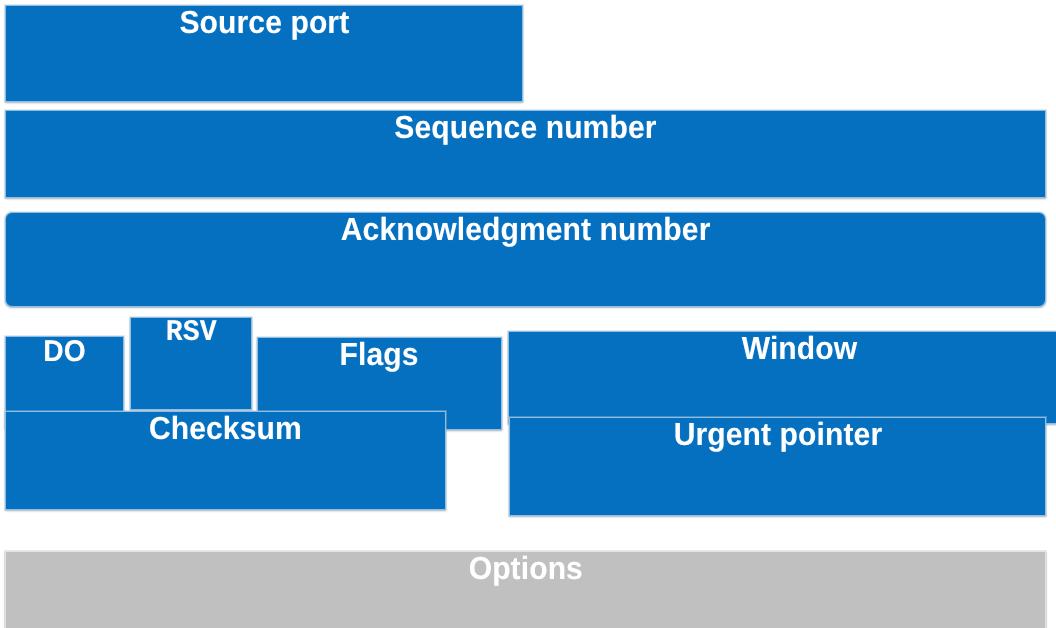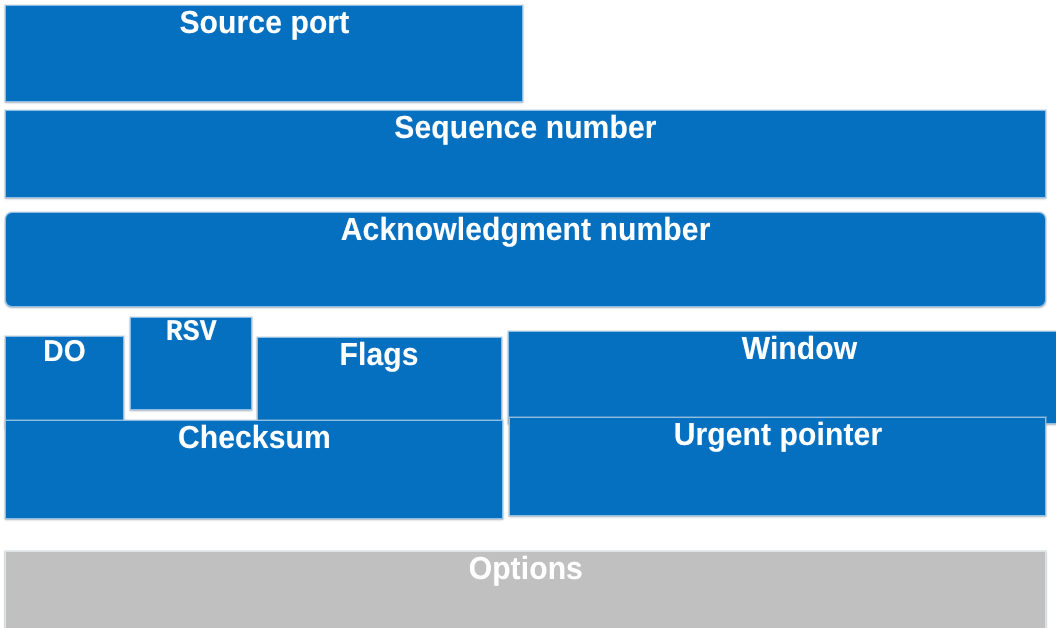--- a/index.html
+++ b/index.html
@@ -82,21 +82,21 @@
   </div>
 
   <div class="cell blue" style="left:257px; top:317px; width:245px; height:93px;margin-top:20px;">
     <span class="cell-label">Flags</span>
   </div>
 
   <div class="cell blue" style="left:508px; top:331px; width:583px; height:93px;">
     <span class="cell-label">Window</span>
   </div>
 
-  <div class="cell blue" style="left:5px; top:420px; width:498px; height:99px;">
+  <div class="cell blue" style="left:5px; top:411px; width:441px; height:99px;">
     <span class="cell-label">Checksum</span>
   </div>
 
   <div class="cell blue" style="left:509px; top:417px; width:537px; height:99px;">
     <span class="cell-label">Urgent pointer</span>
   </div>
 
   <div class="cell gray" style="left:5px; top:522px; width:1041px; height:99px;">
     <span class="cell-label">Options</span>
   </div>

